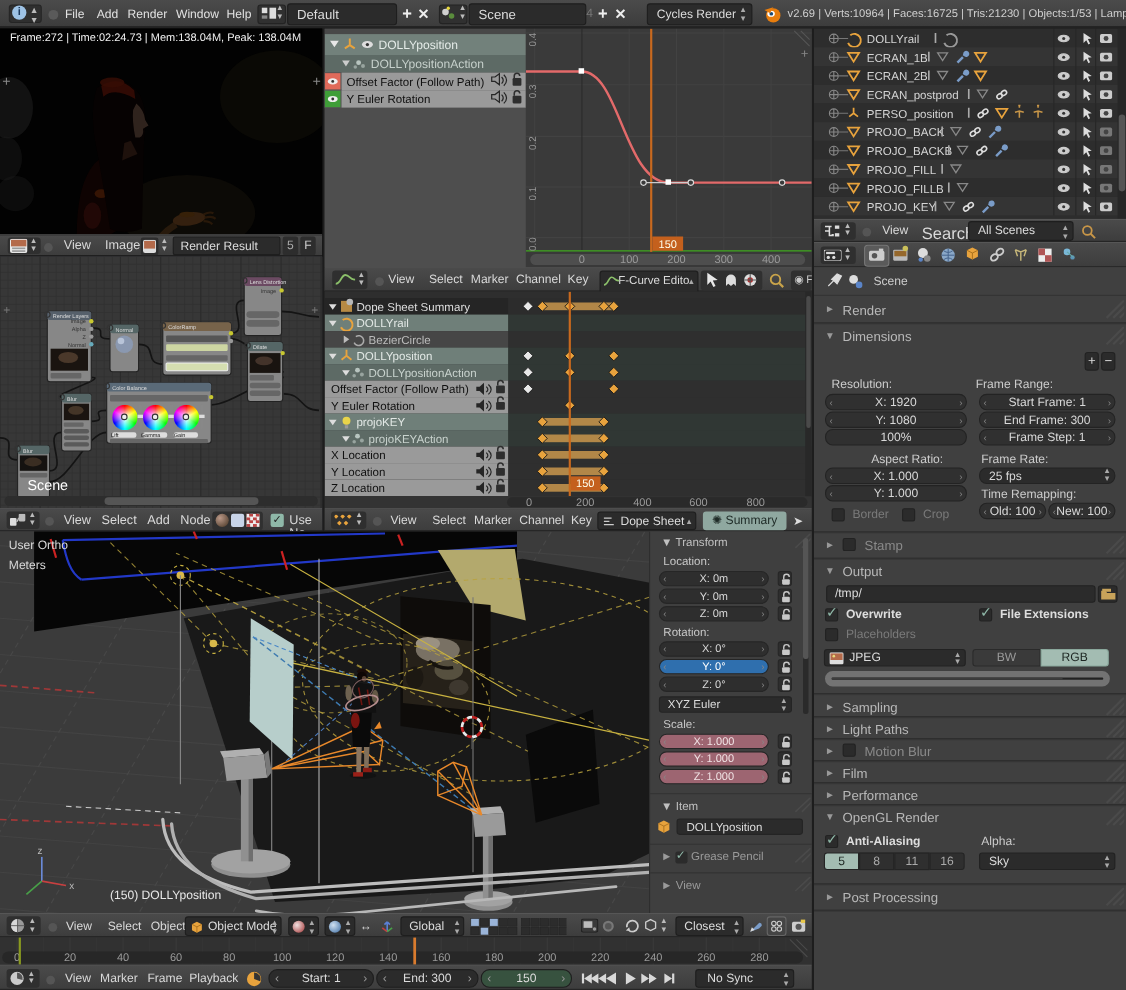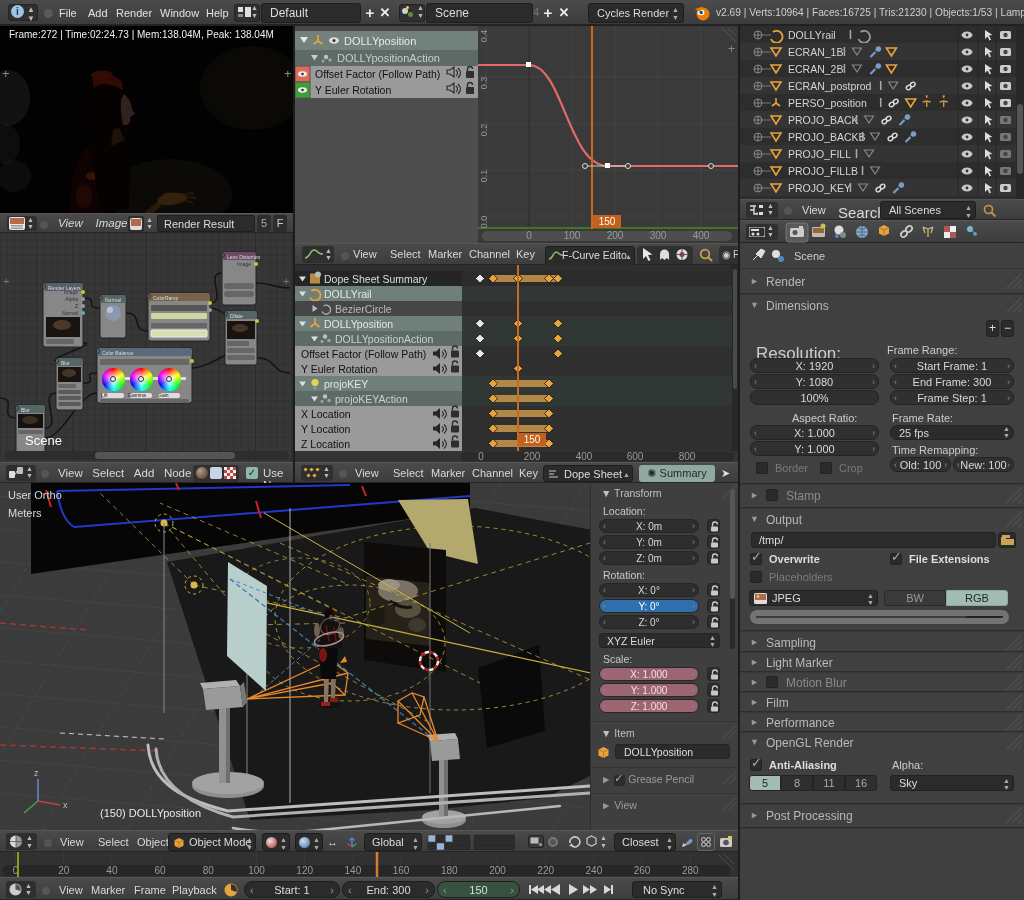--- a/index.html
+++ b/index.html
@@ -85,21 +85,21 @@
   <div class="hdr" style="top:187px;height:20px;">
     <div style="position:absolute;left:7px;top:2px;width:30px;height:15px;background:#2f2f2f;border-radius:3px;"></div>
     <svg style="position:absolute;left:9px;top:3px;" width="16" height="13">
         <rect x="0" y="0" width="16" height="13" rx="2" fill="#e8e8e8"></rect>
         <rect x="1" y="1" width="14" height="6" fill="#b46a4a"></rect>
         <rect x="2" y="8" width="12" height="1.5" fill="#999"></rect>
         <rect x="2" y="10.5" width="12" height="1.5" fill="#999"></rect>
       </svg>
     <div style="position:absolute;left:27px;top:2px;color:#bbb;font-size:7px;">▲<br>▼</div>
     <div style="position:absolute;left:40px;top:7px;width:8px;height:8px;border-radius:50%;background:#555;"></div>
-    <div style="position:absolute;left:58px;top:3px;font-size:11.5px;font-style:italic;">View&nbsp;&nbsp;&nbsp;&nbsp;Image</div>
+    <div style="position:absolute;left:58px;top:3px;font-size:11.5px;">View&nbsp;&nbsp;&nbsp;&nbsp;Image</div>
     <div style="position:absolute;left:128px;top:2px;width:16px;height:16px;background:#2d2d2d;border-radius:2px;"></div>
     <svg style="position:absolute;left:130px;top:4px;" width="12" height="12">
         <rect x="0" y="0" width="12" height="12" rx="2" fill="#ddd"></rect>
         <rect x="1" y="1" width="10" height="7" fill="#b46a4a"></rect>
       </svg>
     <div style="position:absolute;left:146px;top:2px;color:#bbb;font-size:7px;">▲<br>▼</div>
     <div class="menufield" style="position:absolute;left:157px;top:1px;width:98px;height:17px;font-size:11px;line-height:16px;padding-left:6px;border-radius:2px;">Render Result</div>
     <div style="position:absolute;left:257px;top:1px;width:14px;height:17px;background:#2d2d2d;border-radius:2px;color:#aaa;font-size:11px;text-align:center;line-height:16px;">5</div>
     <div style="position:absolute;left:273px;top:1px;width:14px;height:17px;background:#2d2d2d;border-radius:2px;color:#ccc;font-size:11px;text-align:center;line-height:16px;">F</div>
   </div>
@@ -526,21 +526,21 @@
       <div style="position:absolute;left:0;top:50px;width:284px;height:2px;background:#383838;border-top:1px solid #2e2e2e;"></div>
       <div style="position:absolute;left:0;top:53px;width:284px;height:20px;">
         <svg style="position:absolute;right:2px;top:1px" width="26" height="18">
           <path d="M10 16 L26 0 M16 16 L30 2 M22 16 L32 6" stroke="#4a4a4a" stroke-width="2"></path>
         </svg>
         <span style="position:absolute;left:10px;top:4px;font-size:9px;color:#999;">▼</span>
         <span style="position:absolute;left:26px;top:3px;font-size:12px;color:#b8b8b8;">Dimensions</span>
       </div>
       <div style="position:absolute;left:246px;top:77px;width:13px;height:17px;background:#2b2b2b;border:1px solid #222;border-radius:3px;color:#ddd;text-align:center;line-height:15px;font-size:12px;">+</div>
       <div style="position:absolute;left:261px;top:77px;width:13px;height:17px;background:#2b2b2b;border:1px solid #222;border-radius:3px;color:#ddd;text-align:center;line-height:14px;font-size:12px;">−</div>
-      <div style="position:absolute;left:16px;top:101px;font-size:17px;color:#cccccc;">Resolution:</div>
+      <div style="position:absolute;left:16px;top:101px;font-size:11px;color:#cccccc;">Resolution:</div>
       <div style="position:absolute;left:147px;top:101px;font-size:11px;color:#cccccc;text-align:right;">Frame Range:</div>
       <div style="position:absolute;left:10px;top:115px;width:129px;height:15px;background:#303030;border-radius:7px;border:1px solid #232323;color:#d8d8d8;font-size:11px;line-height:14px;text-align:center;">X: 1920<span style="position:absolute;left:3px;top:0px;color:#888;font-size:9px;">‹</span><span style="position:absolute;right:3px;top:0px;color:#888;font-size:9px;">›</span></div>
       <div style="position:absolute;left:150px;top:115px;width:124px;height:15px;background:#303030;border-radius:7px;border:1px solid #232323;color:#d8d8d8;font-size:11px;line-height:14px;text-align:center;">Start Frame: 1<span style="position:absolute;left:3px;top:0px;color:#888;font-size:9px;">‹</span><span style="position:absolute;right:3px;top:0px;color:#888;font-size:9px;">›</span></div>
       <div style="position:absolute;left:10px;top:131px;width:129px;height:15px;background:#303030;border-radius:7px;border:1px solid #232323;color:#d8d8d8;font-size:11px;line-height:14px;text-align:center;">Y: 1080<span style="position:absolute;left:3px;top:0px;color:#888;font-size:9px;">‹</span><span style="position:absolute;right:3px;top:0px;color:#888;font-size:9px;">›</span></div>
       <div style="position:absolute;left:150px;top:131px;width:124px;height:15px;background:#303030;border-radius:7px;border:1px solid #232323;color:#d8d8d8;font-size:11px;line-height:14px;text-align:center;">End Frame: 300<span style="position:absolute;left:3px;top:0px;color:#888;font-size:9px;">‹</span><span style="position:absolute;right:3px;top:0px;color:#888;font-size:9px;">›</span></div>
       <div style="position:absolute;left:10px;top:147px;width:129px;height:15px;background:#303030;border-radius:7px;border:1px solid #232323;color:#d8d8d8;font-size:11px;line-height:14px;text-align:center;">100%</div>
       <div style="position:absolute;left:150px;top:147px;width:124px;height:15px;background:#303030;border-radius:7px;border:1px solid #232323;color:#d8d8d8;font-size:11px;line-height:14px;text-align:center;">Frame Step: 1<span style="position:absolute;left:3px;top:0px;color:#888;font-size:9px;">‹</span><span style="position:absolute;right:3px;top:0px;color:#888;font-size:9px;">›</span></div>
       <div style="position:absolute;left:16px;top:169px;font-size:11px;color:#cccccc;margin-left:36px;">Aspect Ratio:</div>
       <div style="position:absolute;left:152px;top:169px;font-size:11px;color:#cccccc;">Frame Rate:</div>
       <div style="position:absolute;left:10px;top:182px;width:129px;height:15px;background:#303030;border-radius:7px;border:1px solid #232323;color:#d8d8d8;font-size:11px;line-height:14px;text-align:center;">X: 1.000<span style="position:absolute;left:3px;top:0px;color:#888;font-size:9px;">‹</span><span style="position:absolute;right:3px;top:0px;color:#888;font-size:9px;">›</span></div>
@@ -611,21 +611,21 @@
         </svg>
         <span style="position:absolute;left:10px;top:4px;font-size:9px;color:#999;">►</span>
         <span style="position:absolute;left:26px;top:3px;font-size:12px;color:#b8b8b8;">Sampling</span>
       </div>
       <div style="position:absolute;left:0;top:408px;width:284px;height:2px;background:#383838;border-top:1px solid #2e2e2e;"></div>
       <div style="position:absolute;left:0;top:410px;width:284px;height:20px;">
         <svg style="position:absolute;right:2px;top:1px" width="26" height="18">
           <path d="M10 16 L26 0 M16 16 L30 2 M22 16 L32 6" stroke="#4a4a4a" stroke-width="2"></path>
         </svg>
         <span style="position:absolute;left:10px;top:4px;font-size:9px;color:#999;">►</span>
-        <span style="position:absolute;left:26px;top:3px;font-size:12px;color:#b8b8b8;">Light Marker</span>
+        <span style="position:absolute;left:26px;top:3px;font-size:12px;color:#b8b8b8;">Light Paths</span>
       </div>
       <div style="position:absolute;left:0;top:428px;width:284px;height:2px;background:#383838;border-top:1px solid #2e2e2e;"></div>
       <div style="position:absolute;left:0;top:430px;width:284px;height:20px;">
         <svg style="position:absolute;right:2px;top:1px" width="26" height="18">
           <path d="M10 16 L26 0 M16 16 L30 2 M22 16 L32 6" stroke="#4a4a4a" stroke-width="2"></path>
         </svg>
         <span style="position:absolute;left:10px;top:4px;font-size:9px;color:#999;">►</span>
         <span style="position:absolute;left:26px;top:3px;width:12px;height:12px;background:#2b2b2b;border-radius:2px;border:1px solid #222;"></span>
         <span style="position:absolute;left:46px;top:3px;font-size:12px;color:#8a8a8a;">Motion Blur</span>
       </div>

